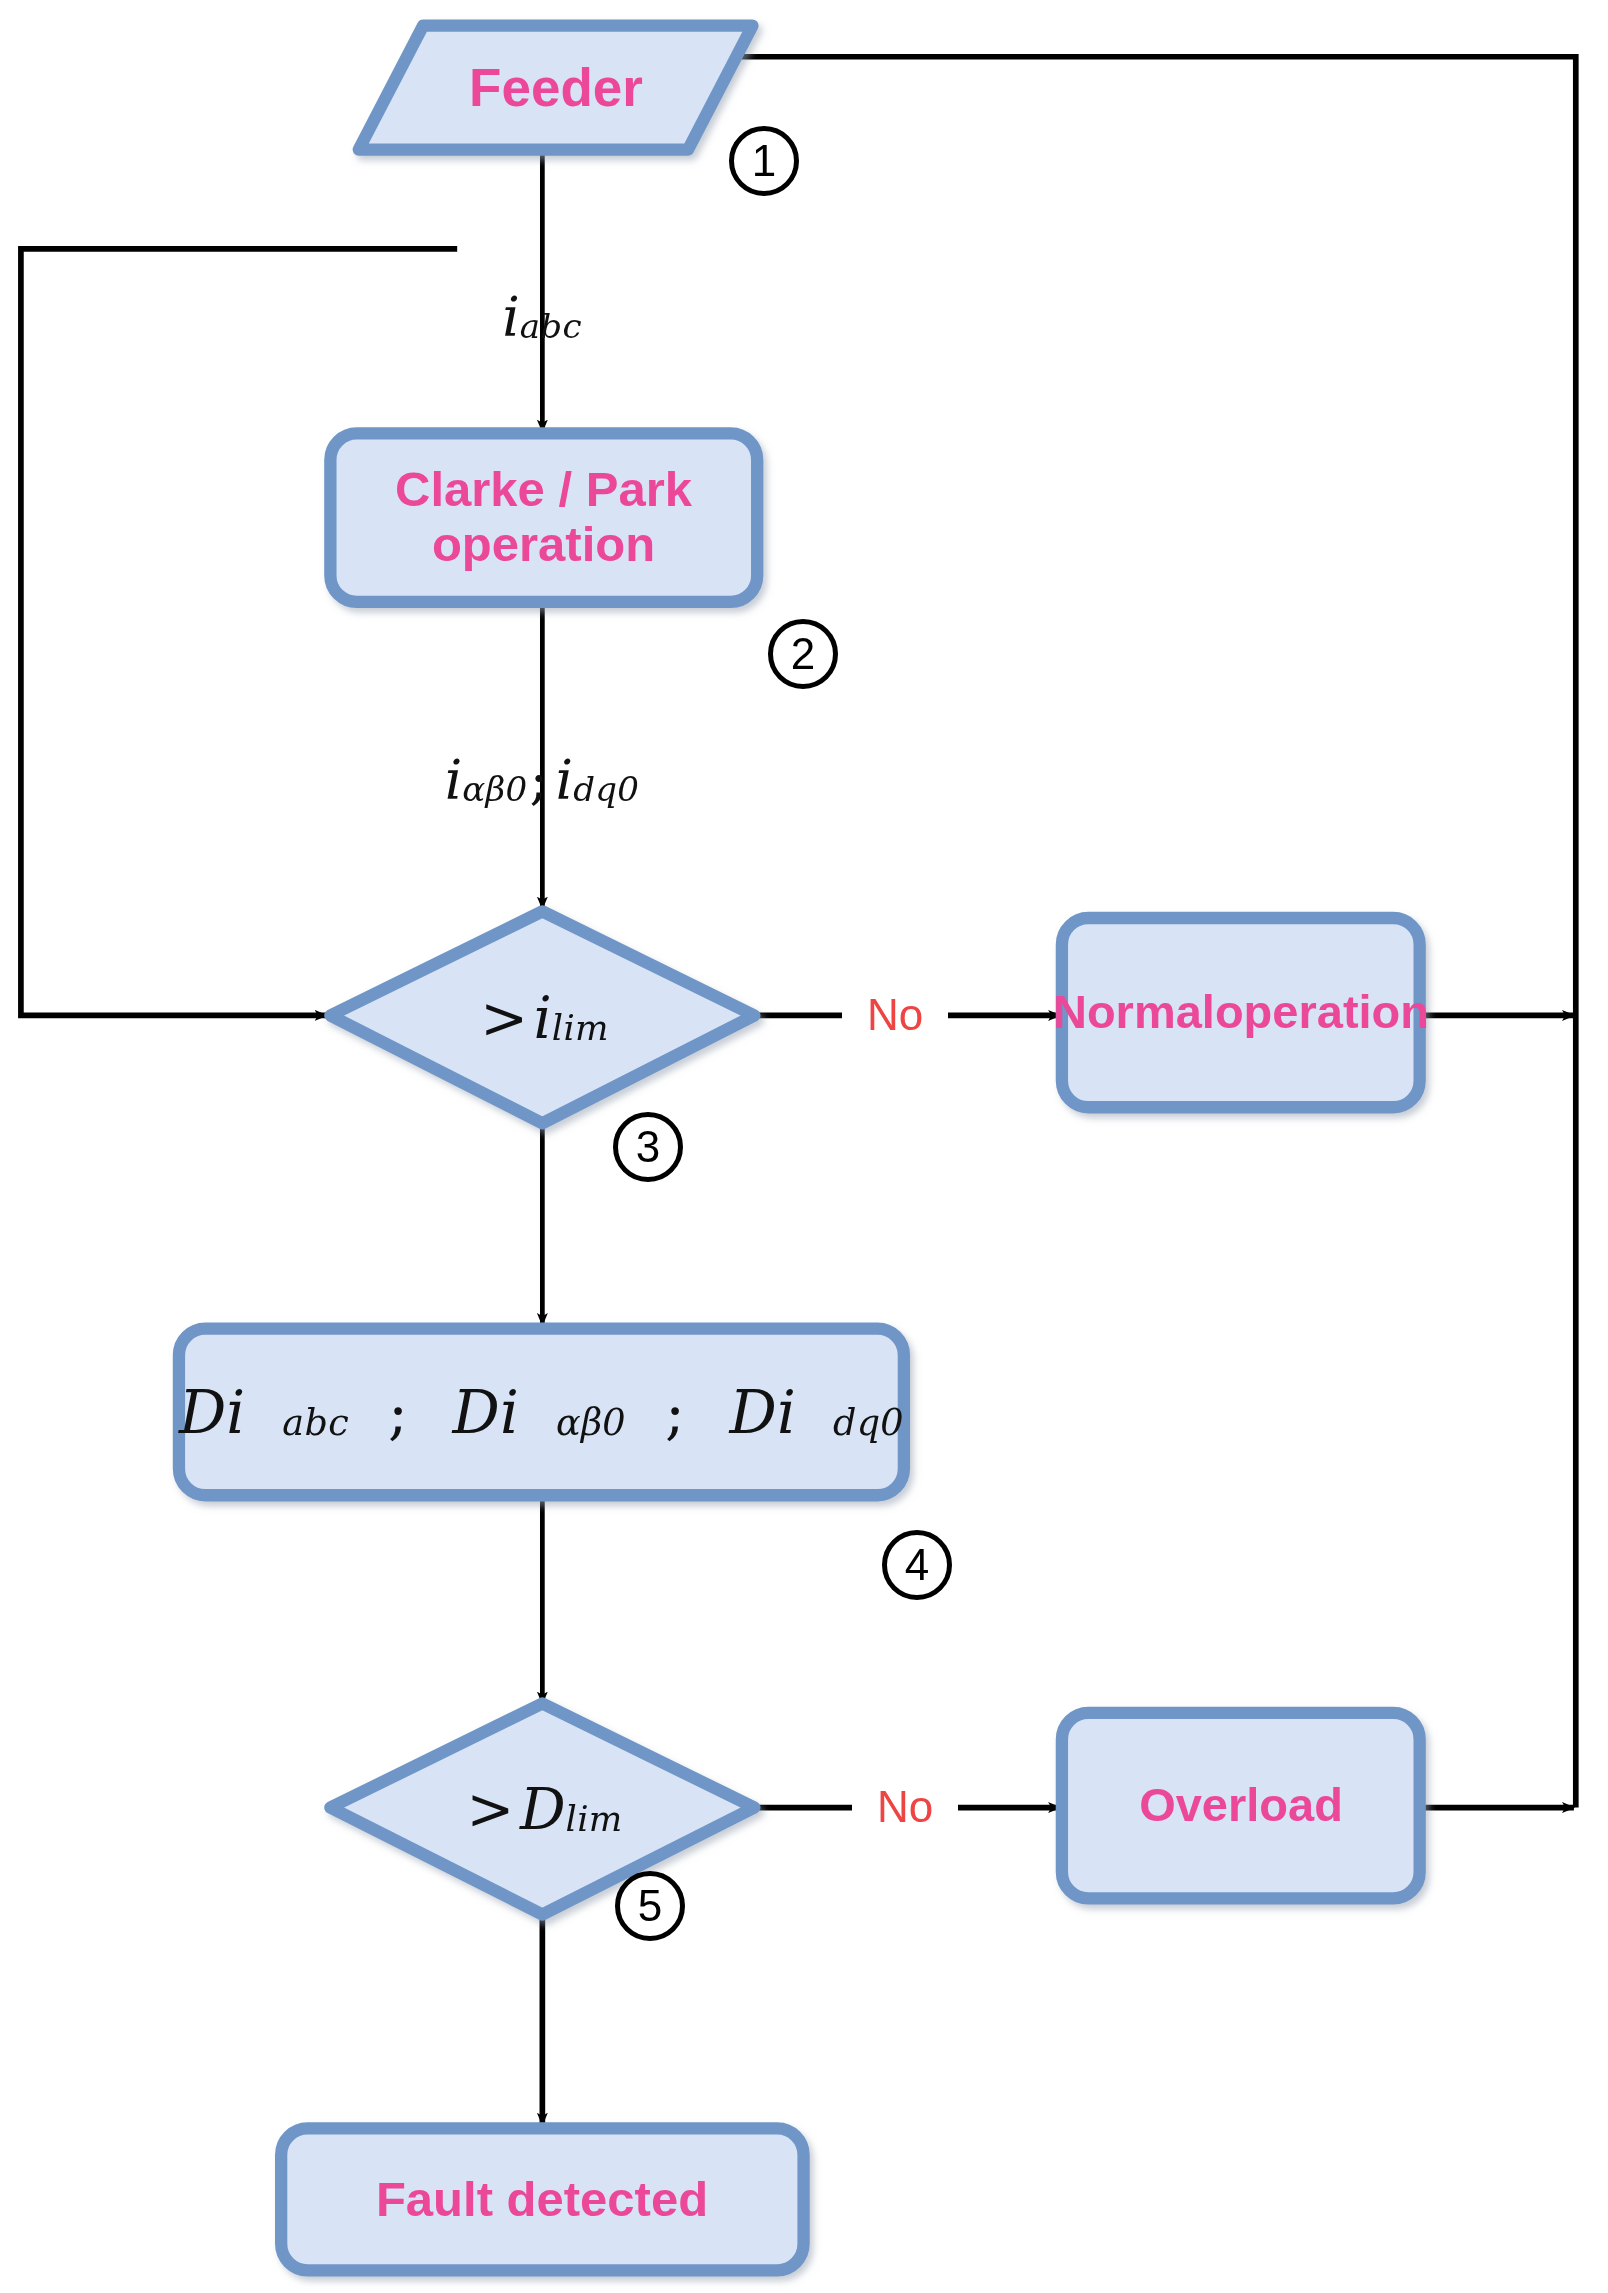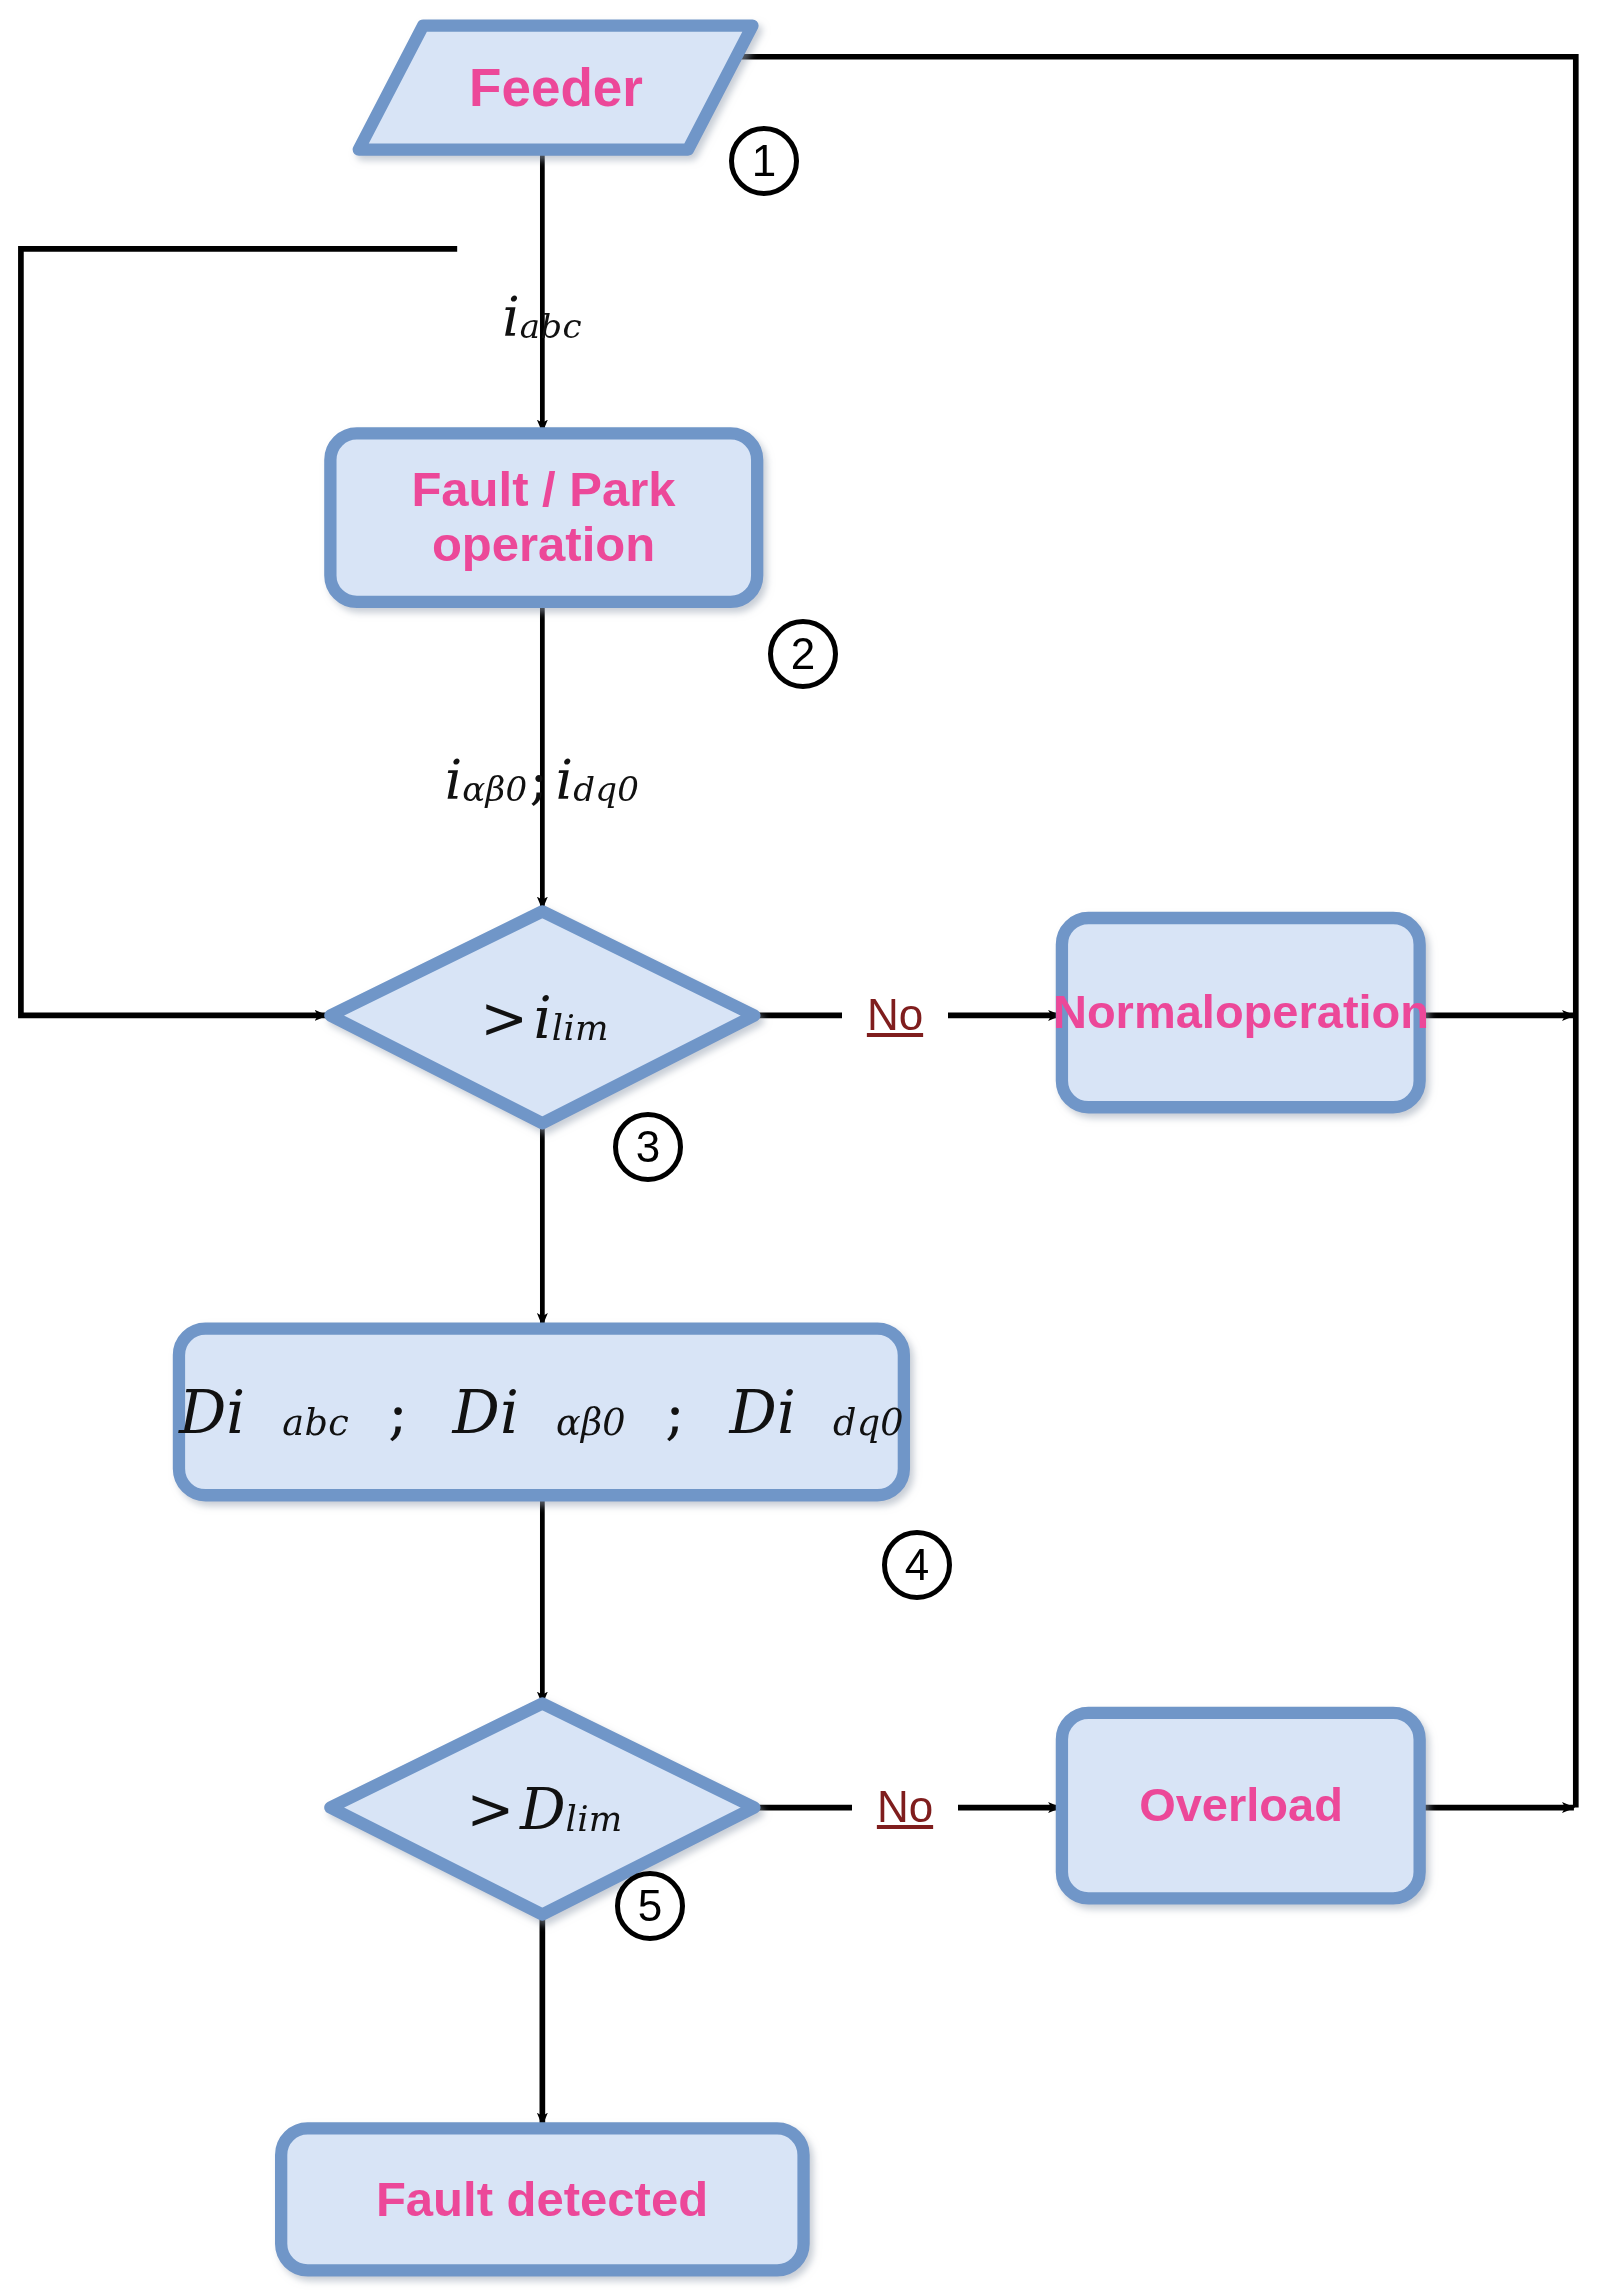--- a/index.html
+++ b/index.html
@@ -63,24 +63,23 @@
     font-style: normal;
     padding: 0 7.6px 0 1.9px;
   }
   .edge-label {
     position: absolute;
     display: flex;
     align-items: center;
     justify-content: center;
     font-family: "Liberation Sans", sans-serif;
     font-size: 44px;
-    color: #7f1d1d;
+    color: #ef4444;
     background: #ffffff;
     pointer-events: none;
-    text-decoration: underline;
   }
   .step-badge {
     position: absolute;
     width: 70px;
     height: 70px;
     border: 5.7px solid #000000;
     border-radius: 50%;
     background: #ffffff;
     display: flex;
     align-items: center;
@@ -161,21 +160,21 @@
     </g>
 
     <g>
       <rect x="297" y="2249" width="552" height="150" rx="28" ry="28" fill="#d8e4f6" stroke="#7096c8" stroke-width="13" filter="url(#softshadow)"></rect>
     </g>
   </svg>
 
   <div class="node-label" style="left:359px; top:25.6px; width:394px; height:124px; font-size:53px;">Feeder</div>
 
   <div class="node-label" style="left:330px; top:433px; width:427px; height:168px; font-size:49px; flex-direction:column;">
-    <span>Fault / Park</span>
+    <span>Clarke / Park</span>
     <span>operation</span>
   </div>
 
   <div class="math" style="left:433px; top:276px; width:218px; height:81px; font-size:55px;">
     <span>i</span>
       <sub>abc</sub>
   </div>
 
   <div class="math" style="left:315px; top:733px; width:454px; height:93px; font-size:55px;">
     <span>i</span>

